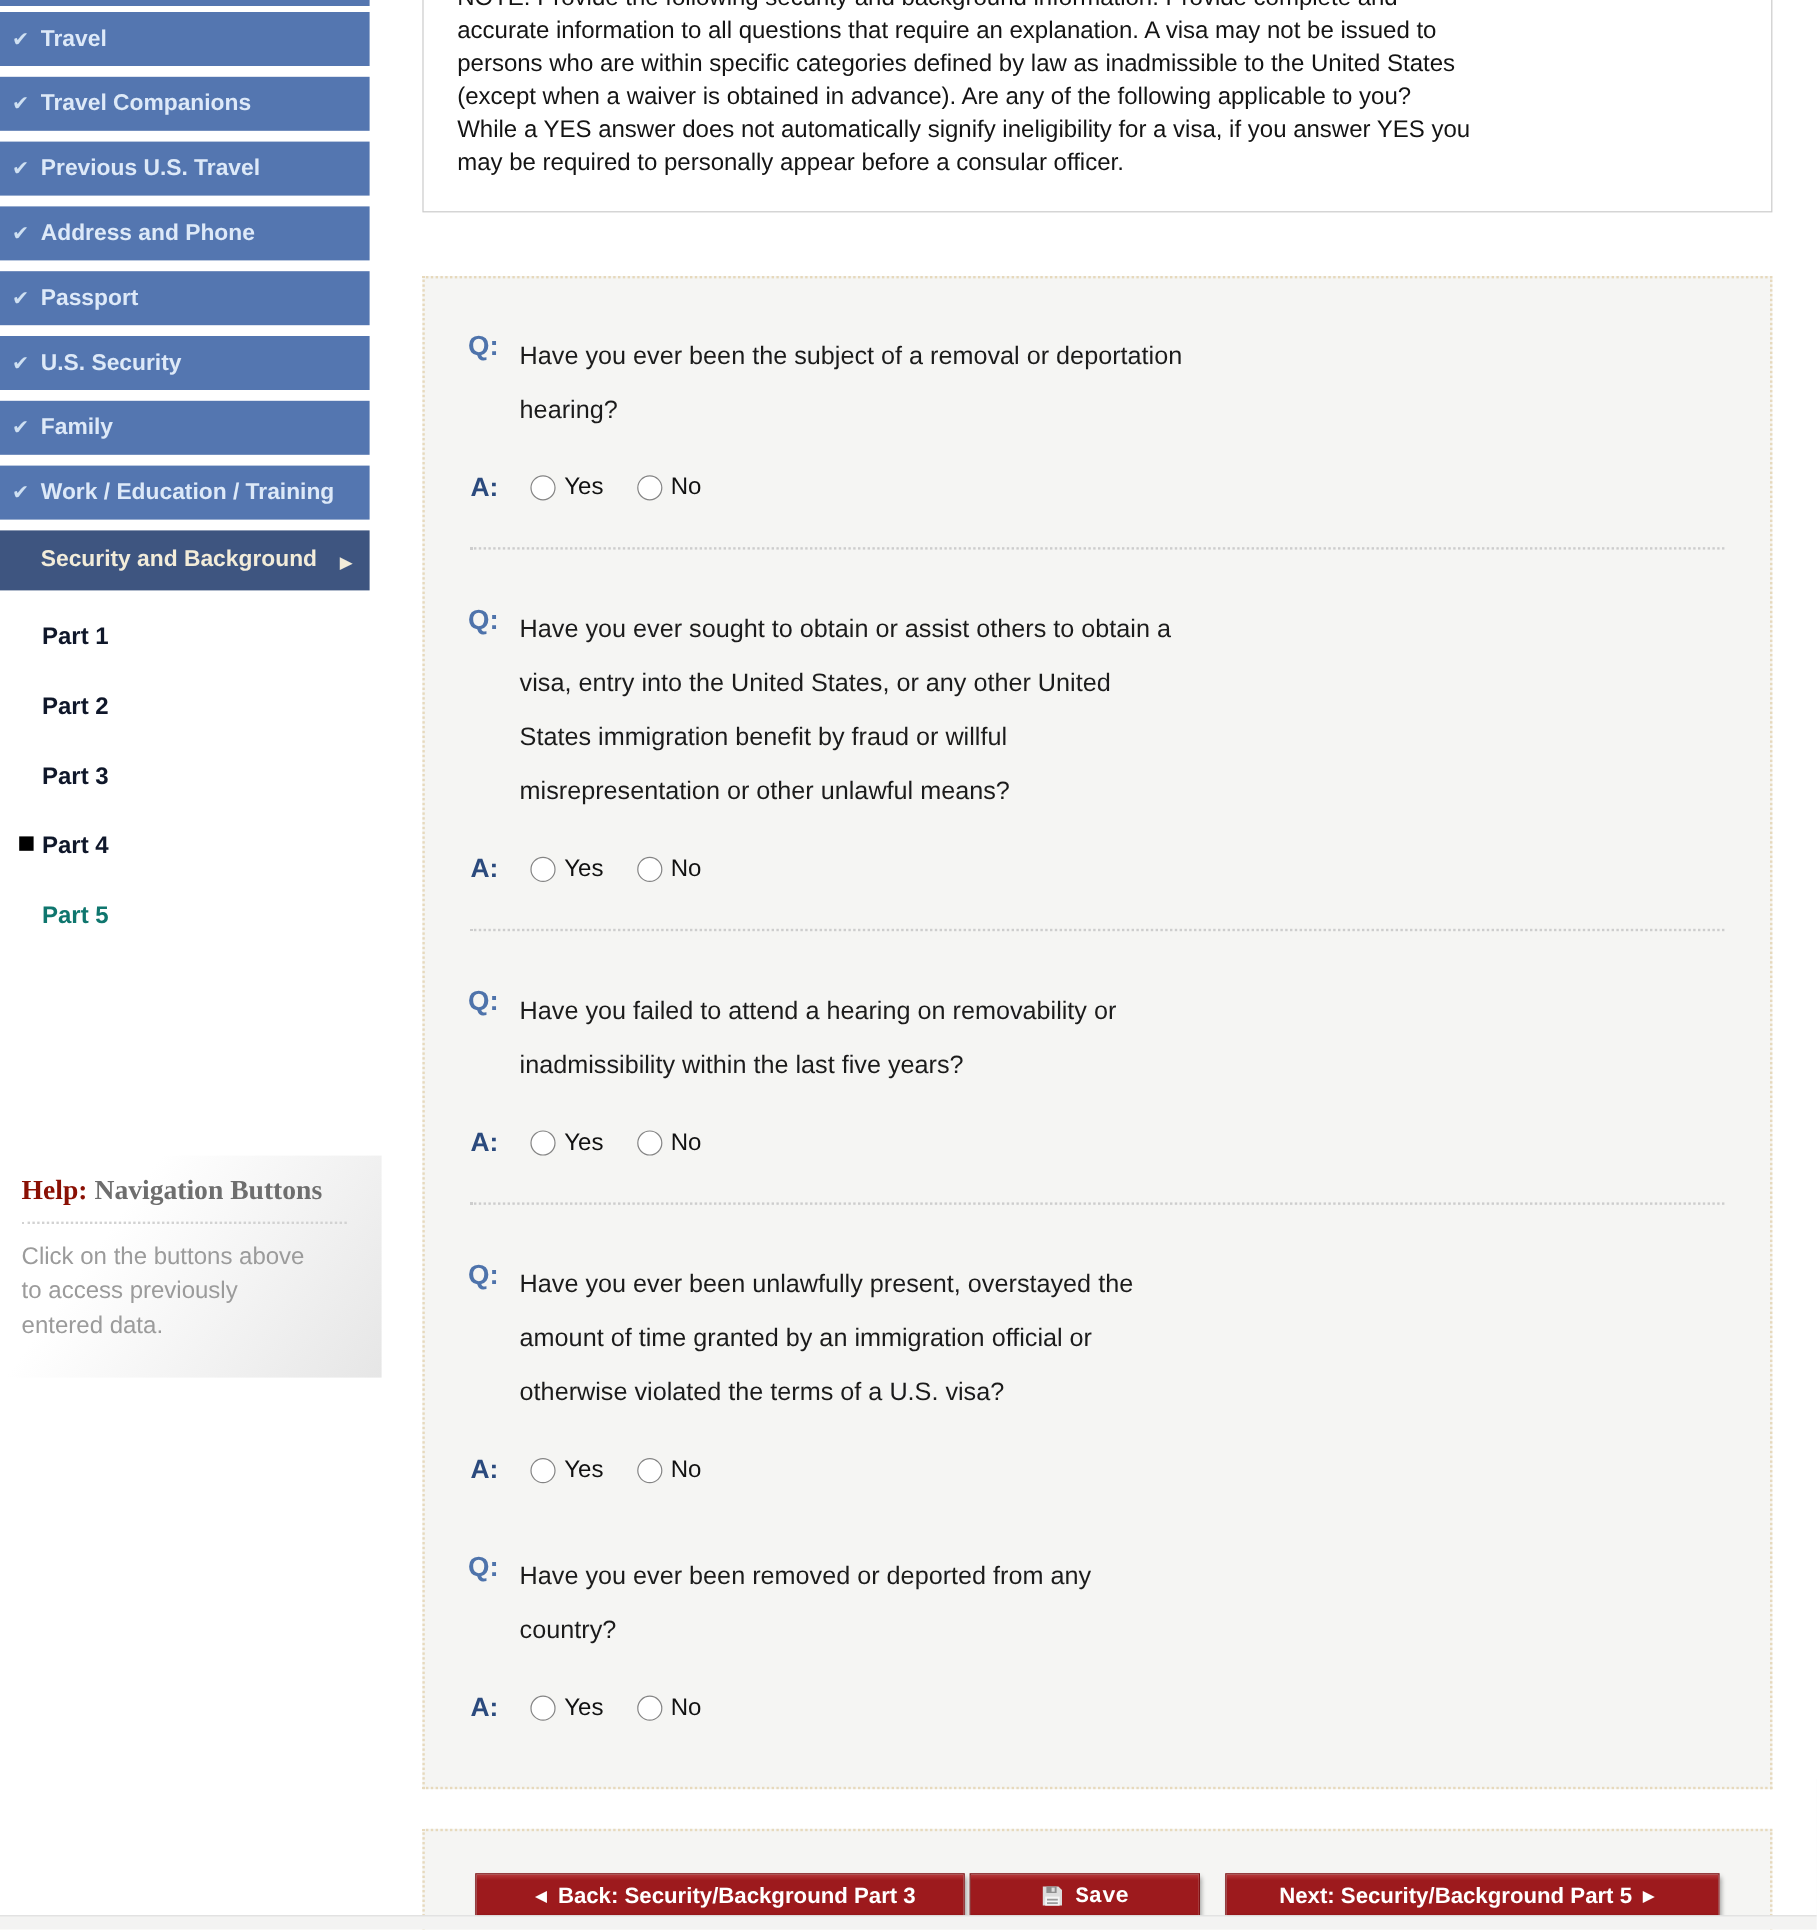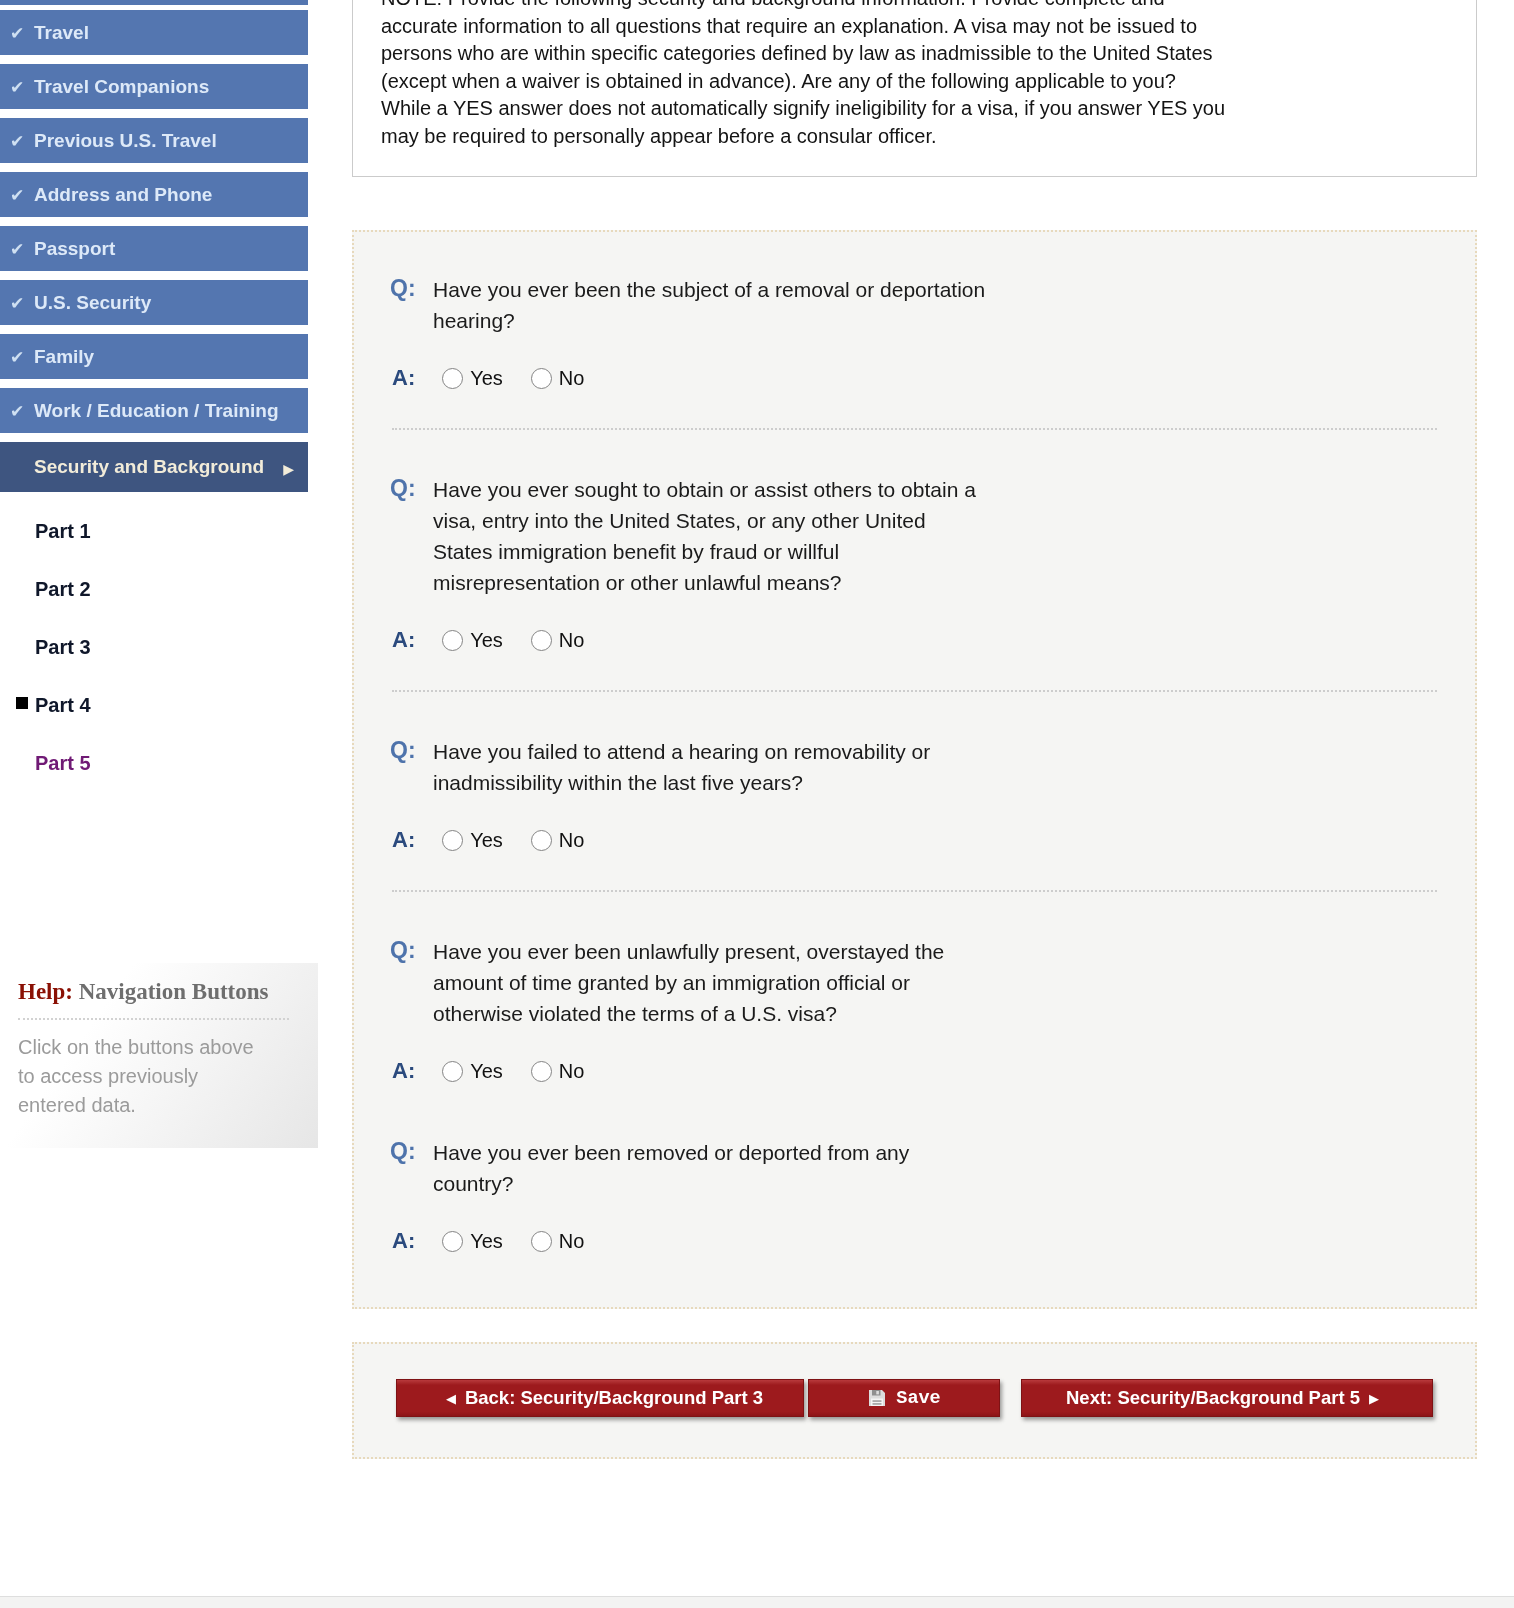--- a/index.html
+++ b/index.html
@@ -28,21 +28,21 @@
     font-family:"DejaVu Sans", sans-serif;
   }
   .parts{margin-top:27px;}
   .part{
     margin:0 0 34px 35px;font-size:20px;font-weight:bold;color:#0f172a;
     line-height:24px;position:relative;cursor:pointer;
   }
   .part .current-marker{
     position:absolute;left:-19px;top:4px;width:12px;height:12px;background:#000;
   }
-  .part.disabled{color:#701a75;cursor:default;}
+  .part.disabled{color:#0f766e;cursor:default;}
   
   .help{
     position:absolute;left:0;top:963px;width:318px;height:185px;
     background:linear-gradient(125deg,#ffffff 30%,#e6e6e6 100%);
     padding:16px 18px;box-sizing:border-box;
   }
   .help-title{font-family:"Liberation Serif", serif;font-size:23px;font-weight:bold;color:#6e6e6e;}
   .help-title .red{color:#8a1004;}
   .help-sep{border-top:2px dotted #d2d2d2;margin:13px 0 13px;width:96%;}
   .help-body{color:#9b9b9b;font-size:20px;line-height:29px;white-space:pre-line;}
@@ -54,21 +54,21 @@
     white-space:pre-line;box-sizing:border-box;
   }
   .q-panel{
     margin-top:53px;border:2px dotted #e7d9bc;background:#f5f5f3;
     padding:42px 36px 54px;box-sizing:border-box;
   }
   .q-row{display:flex;}
   .q-label{
     color:#4e73ab;font-size:23px;font-weight:bold;width:43px;flex:none;line-height:29px;
   }
-  .q-text{font-size:21px;line-height:31px;color:#1b1b1b;max-width:660px;white-space:pre-line;}
+  .q-text{font-size:21px;line-height:45px;color:#1b1b1b;max-width:660px;white-space:pre-line;}
   .a-row{display:flex;align-items:center;margin:30px 0 0 2px;}
   .a-label{color:#2b4a7d;font-size:22px;font-weight:bold;margin-right:27px;line-height:24px;}
   .radio{
     width:19px;height:19px;border:1.5px solid #848484;border-radius:50%;
     background:#fff;display:inline-block;flex:none;cursor:pointer;
   }
   .radio-label{font-size:20px;color:#111;margin-left:7px;cursor:pointer;}
   .radio.no{margin-left:28px;}
   .qa-sep{border-top:2px dotted #cdcdcd;margin:38px 2px 44px;}
   .qa.stacked{margin-top:54px;}

